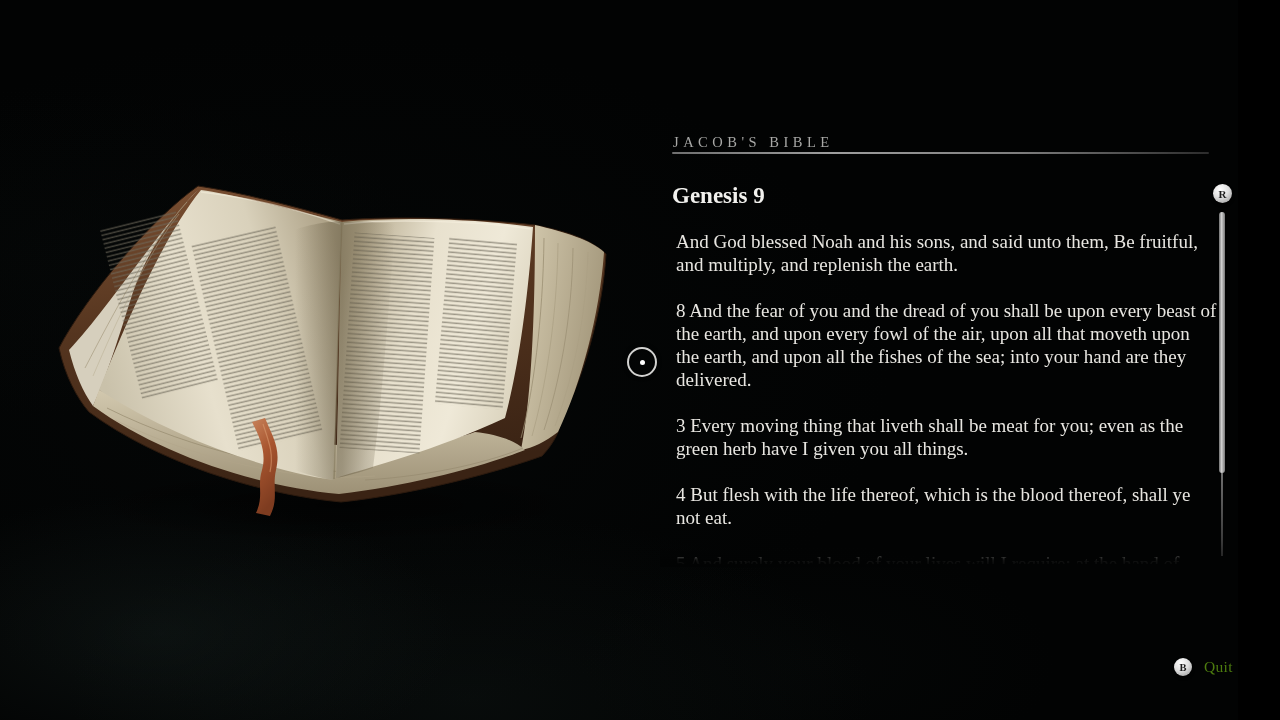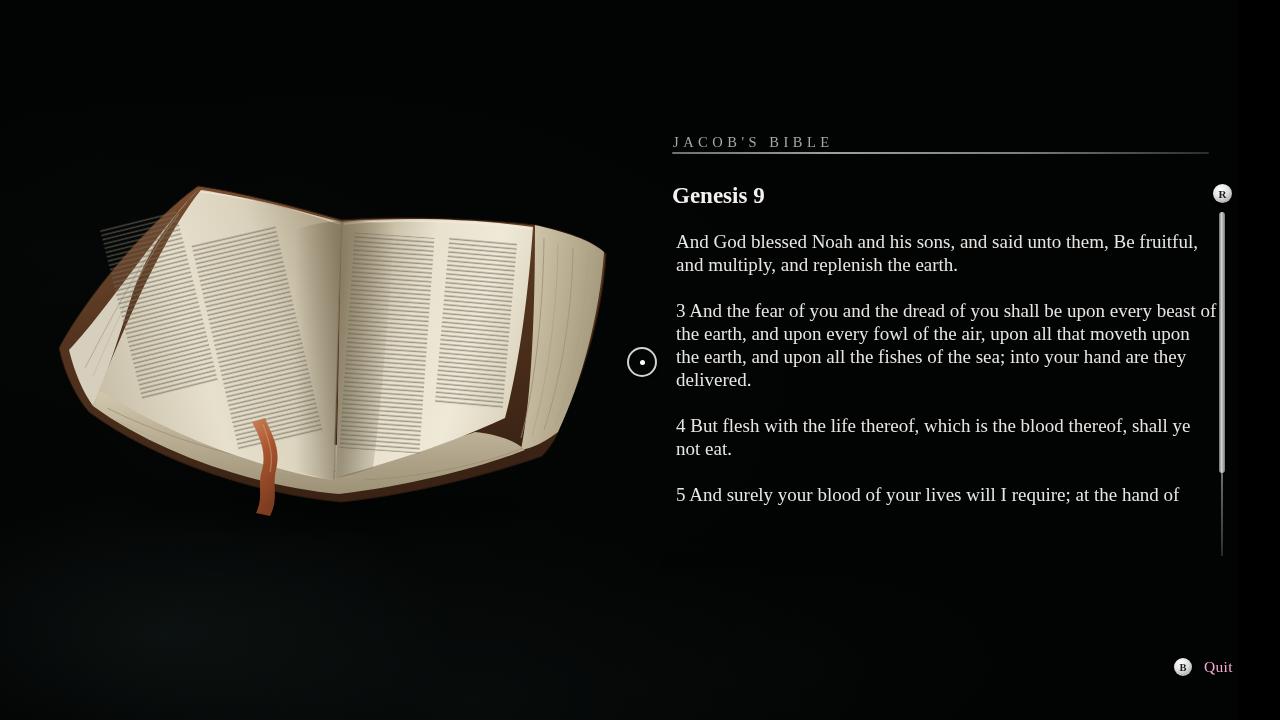--- a/index.html
+++ b/index.html
@@ -69,21 +69,21 @@
   .scroll-track{
     position:absolute;left:1221px;top:473px;width:2px;height:83px;
     background:linear-gradient(to bottom,#6e6e6e,#3c3c3c 80%,#262626);
   }
   
   .quit-prompt{
     position:absolute;left:1174px;top:658px;display:flex;align-items:center;gap:12px;
     cursor:default;
   }
   .quit-b{width:18px;height:18px;font-size:10.5px;}
-  .quit-label{font-size:15.5px;color:#f9a8d4;letter-spacing:.3px;}
+  .quit-label{font-size:15.5px;color:#4d7c0f;letter-spacing:.3px;}
   
   .book-wrap{position:absolute;left:55px;top:180px;width:565px;height:360px;}
 </style>
 </head>
 <body>
 
 <div class="screen">
   <div class="atmosphere"></div>
 
   <div class="book-wrap">
@@ -215,21 +215,22 @@
   </div>
 
   <div class="reticle"></div>
 
   <div class="doc-title">JACOB'S BIBLE</div>
   <div class="doc-divider"></div>
 
   <div class="doc-body">
     <h2 class="doc-heading">Genesis 9</h2>
     <p>And God blessed Noah and his sons, and said unto them, Be fruitful, and multiply, and replenish the earth.</p>
-    <p>3 And the fear of you and the dread of you shall be upon every beast of the earth, and upon every fowl of the air, upon all that moveth upon the earth, and upon all the fishes of the sea; into your hand are they delivered.</p>
+    <p>8 And the fear of you and the dread of you shall be upon every beast of the earth, and upon every fowl of the air, upon all that moveth upon the earth, and upon all the fishes of the sea; into your hand are they delivered.</p>
+    <p>3 Every moving thing that liveth shall be meat for you; even as the green herb have I given you all things.</p>
     <p>4 But flesh with the life thereof, which is the blood thereof, shall ye not eat.</p>
     <p>5 And surely your blood of your lives will I require; at the hand of</p>
   </div>
   <div class="text-fade"></div>
 
   <div class="btn-circle scroll-r">R</div>
   <div class="scroll-thumb"></div>
   <div class="scroll-track"></div>
 
   <div class="quit-prompt">

